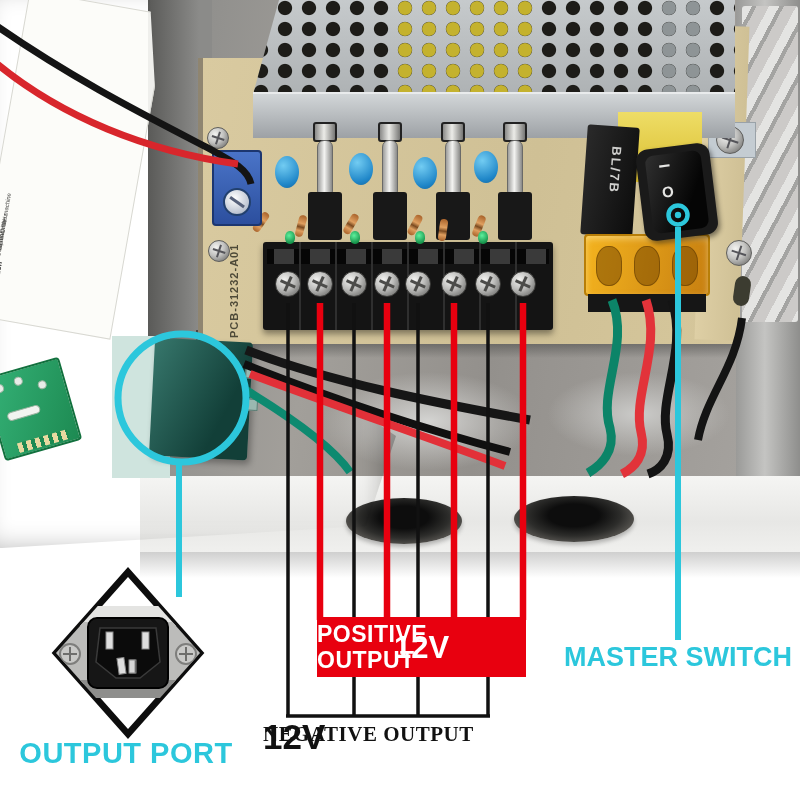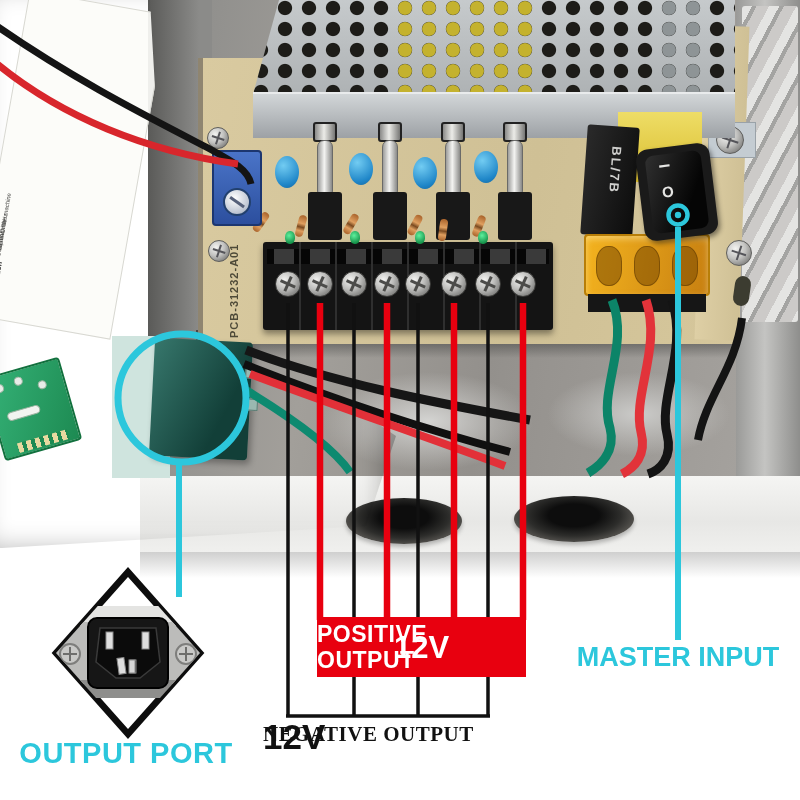--- a/index.html
+++ b/index.html
@@ -311,21 +311,21 @@
   </svg>
 
   <div class="red-box">
     <span class="v">12V</span>
     <span class="c">POSITIVE OUTPUT</span>
   </div>
   <div class="neg-label">
     <span class="v">12V</span>
     <span class="c">NEGATIVE OUTPUT</span>
   </div>
-  <div class="ms-label">MASTER INPUT</div>
+  <div class="ms-label">MASTER SWITCH</div>
   <div class="ip-label">OUTPUT PORT</div>
 
   <svg class="diamond" width="156" height="174" viewBox="0 0 156 174">
     <defs>
       <clipPath id="dclip">
           <polygon points="78,6 150,87 78,168 6,87"></polygon>
         </clipPath>
     </defs>
     <polygon points="78,6 150,87 78,168 6,87" fill="#ffffff" stroke="#0d0d0d" stroke-width="6.5"></polygon>
     <g clip-path="url(#dclip)">

